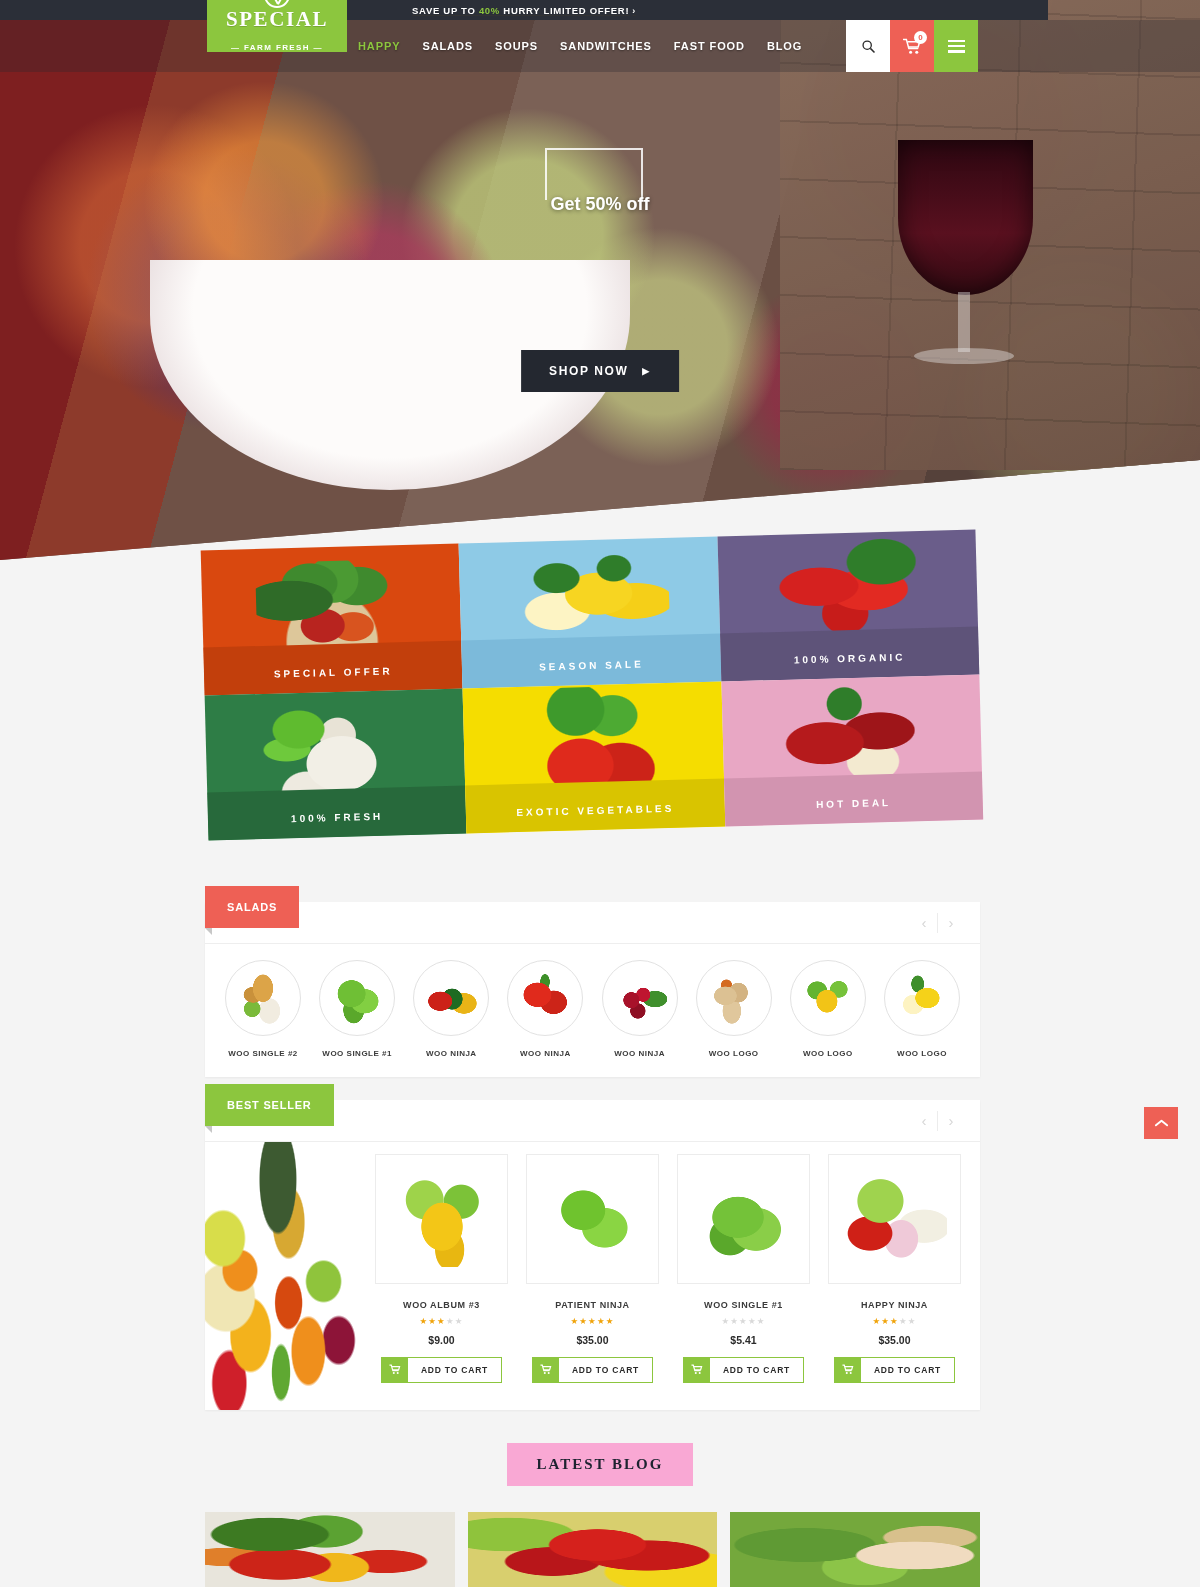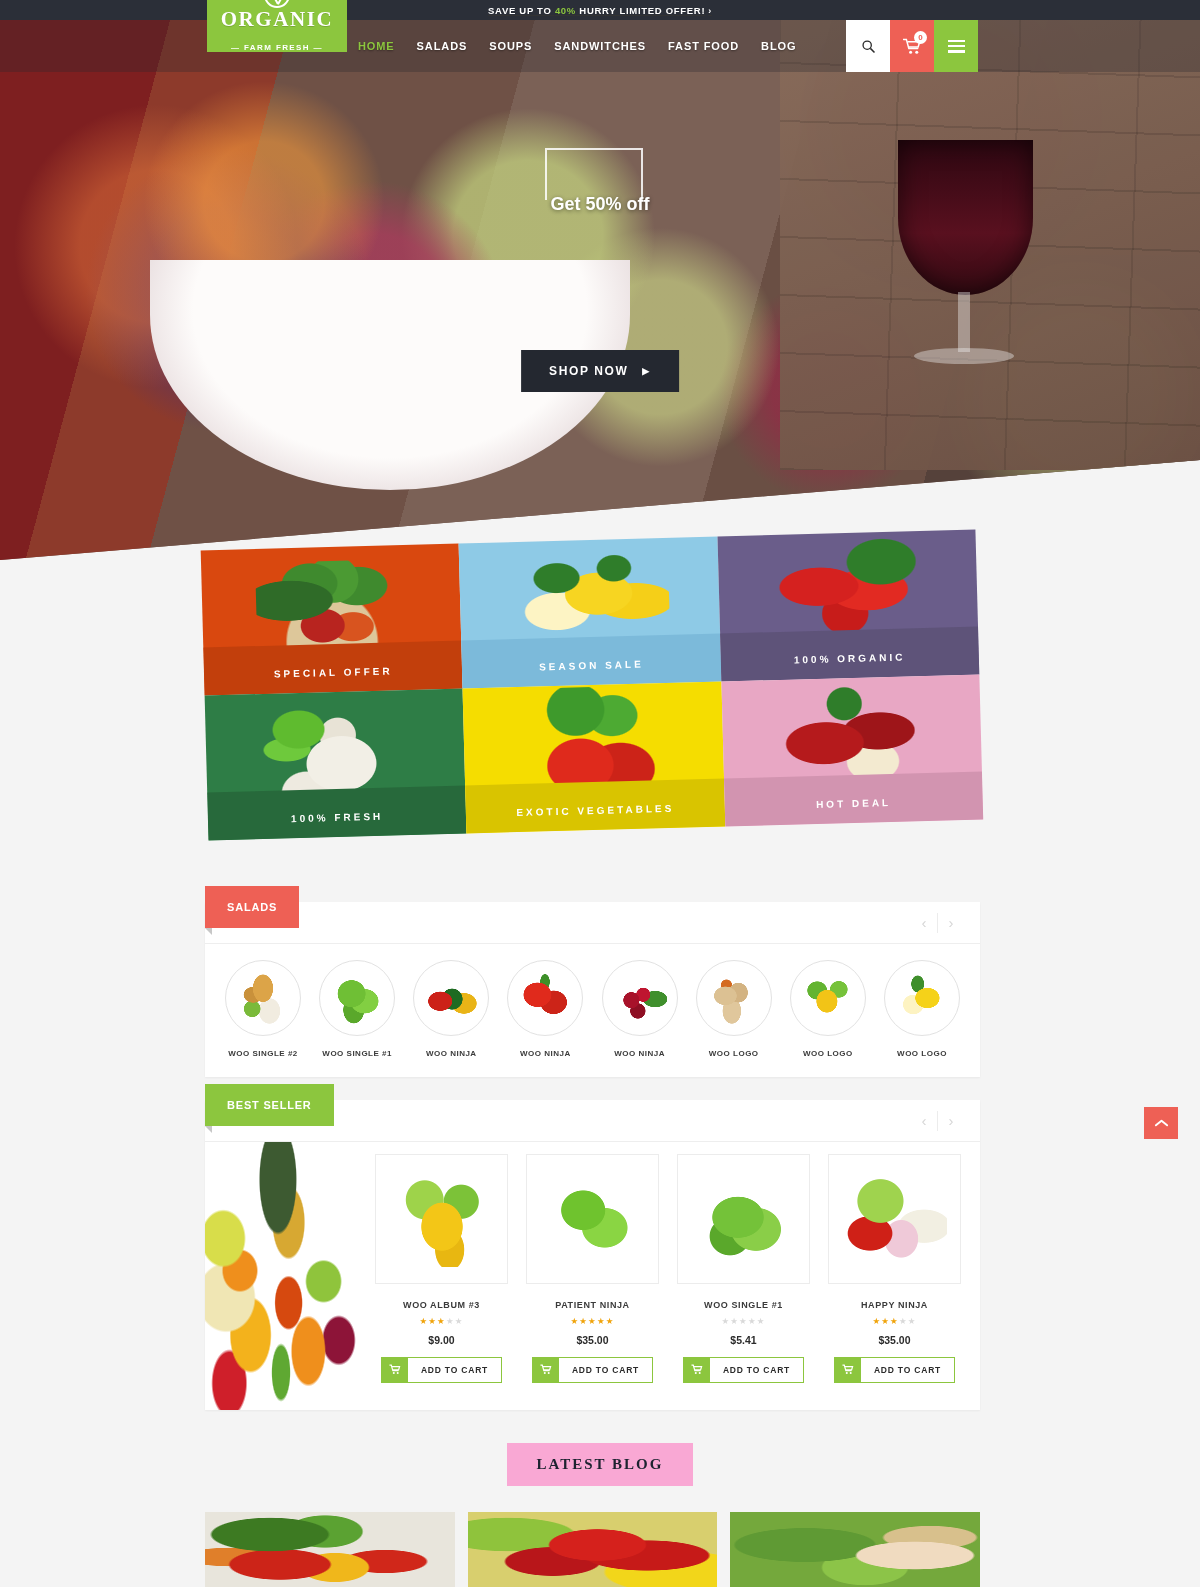--- a/index.html
+++ b/index.html
@@ -7,21 +7,21 @@
   body {
     font-family:"Liberation Sans", sans-serif;
     background:#f4f4f4;
     color:#333;
     -webkit-font-smoothing:antialiased;
   }
   .page { position:relative; width:1200px; height:1587px; background:#f4f4f4; overflow:hidden; }
 
   
   .announce {
-    position:absolute; top:0; left:0; width:1200px; height:20px;
+    position:absolute; top:0; left:0; width:1048px; height:20px;
     background:#2b2f38; z-index:40;
     display:flex; align-items:center; justify-content:center;text-decoration:underline;
   }
   .announce-text {
     font-size:9.5px; font-weight:bold; letter-spacing:.7px; color:#ffffff;
     white-space:nowrap;
   }
   .announce-pct { color:#8cc63e; }
   .announce-arrow { color:#ffffff; margin-left:3px; font-size:9px; }
 
@@ -407,21 +407,21 @@
   </div>
 
   <div class="announce">
     <div class="announce-text">
       <span>SAVE UP TO </span><span class="announce-pct">40%</span><span> HURRY LIMITED OFFER!</span><span class="announce-arrow">›</span>
     </div>
   </div>
 
   <div class="header">
     <nav class="nav" id="nav">
-        <a href="#" class="active">HOME</a>
+        <a href="#" class="active">HAPPY</a>
         <a href="#">SALADS</a>
         <a href="#">SOUPS</a>
         <a href="#">SANDWITCHES</a>
         <a href="#">FAST FOOD</a>
         <a href="#">BLOG</a>
       </nav>
     <div class="hdr-actions">
       <div class="hdr-btn hdr-search">
         <svg width="15" height="15" viewBox="0 0 16 16">
           <circle cx="6.6" cy="6.6" r="4.4" fill="none" stroke="#2b2b2b" stroke-width="1.4"></circle>
@@ -442,21 +442,21 @@
             <i></i>
             <i></i>
             <i></i>
           </span>
       </div>
     </div>
   </div>
 
   <div class="logo">
     <div class="logo-lime"></div>
-    <div class="logo-name">ORGANIC</div>
+    <div class="logo-name">SPECIAL</div>
     <div class="logo-sub">— FARM FRESH —</div>
   </div>
 
   <div class="catwrap">
     <div class="catgrid" id="catgrid">
         <div class="cat" style="background: rgb(217, 72, 15);">
           <div class="p-broccoli"></div>
           <div class="cat-band" style="background:#c23f0c"></div>
           <div class="cat-label">SPECIAL OFFER</div>
         </div>

